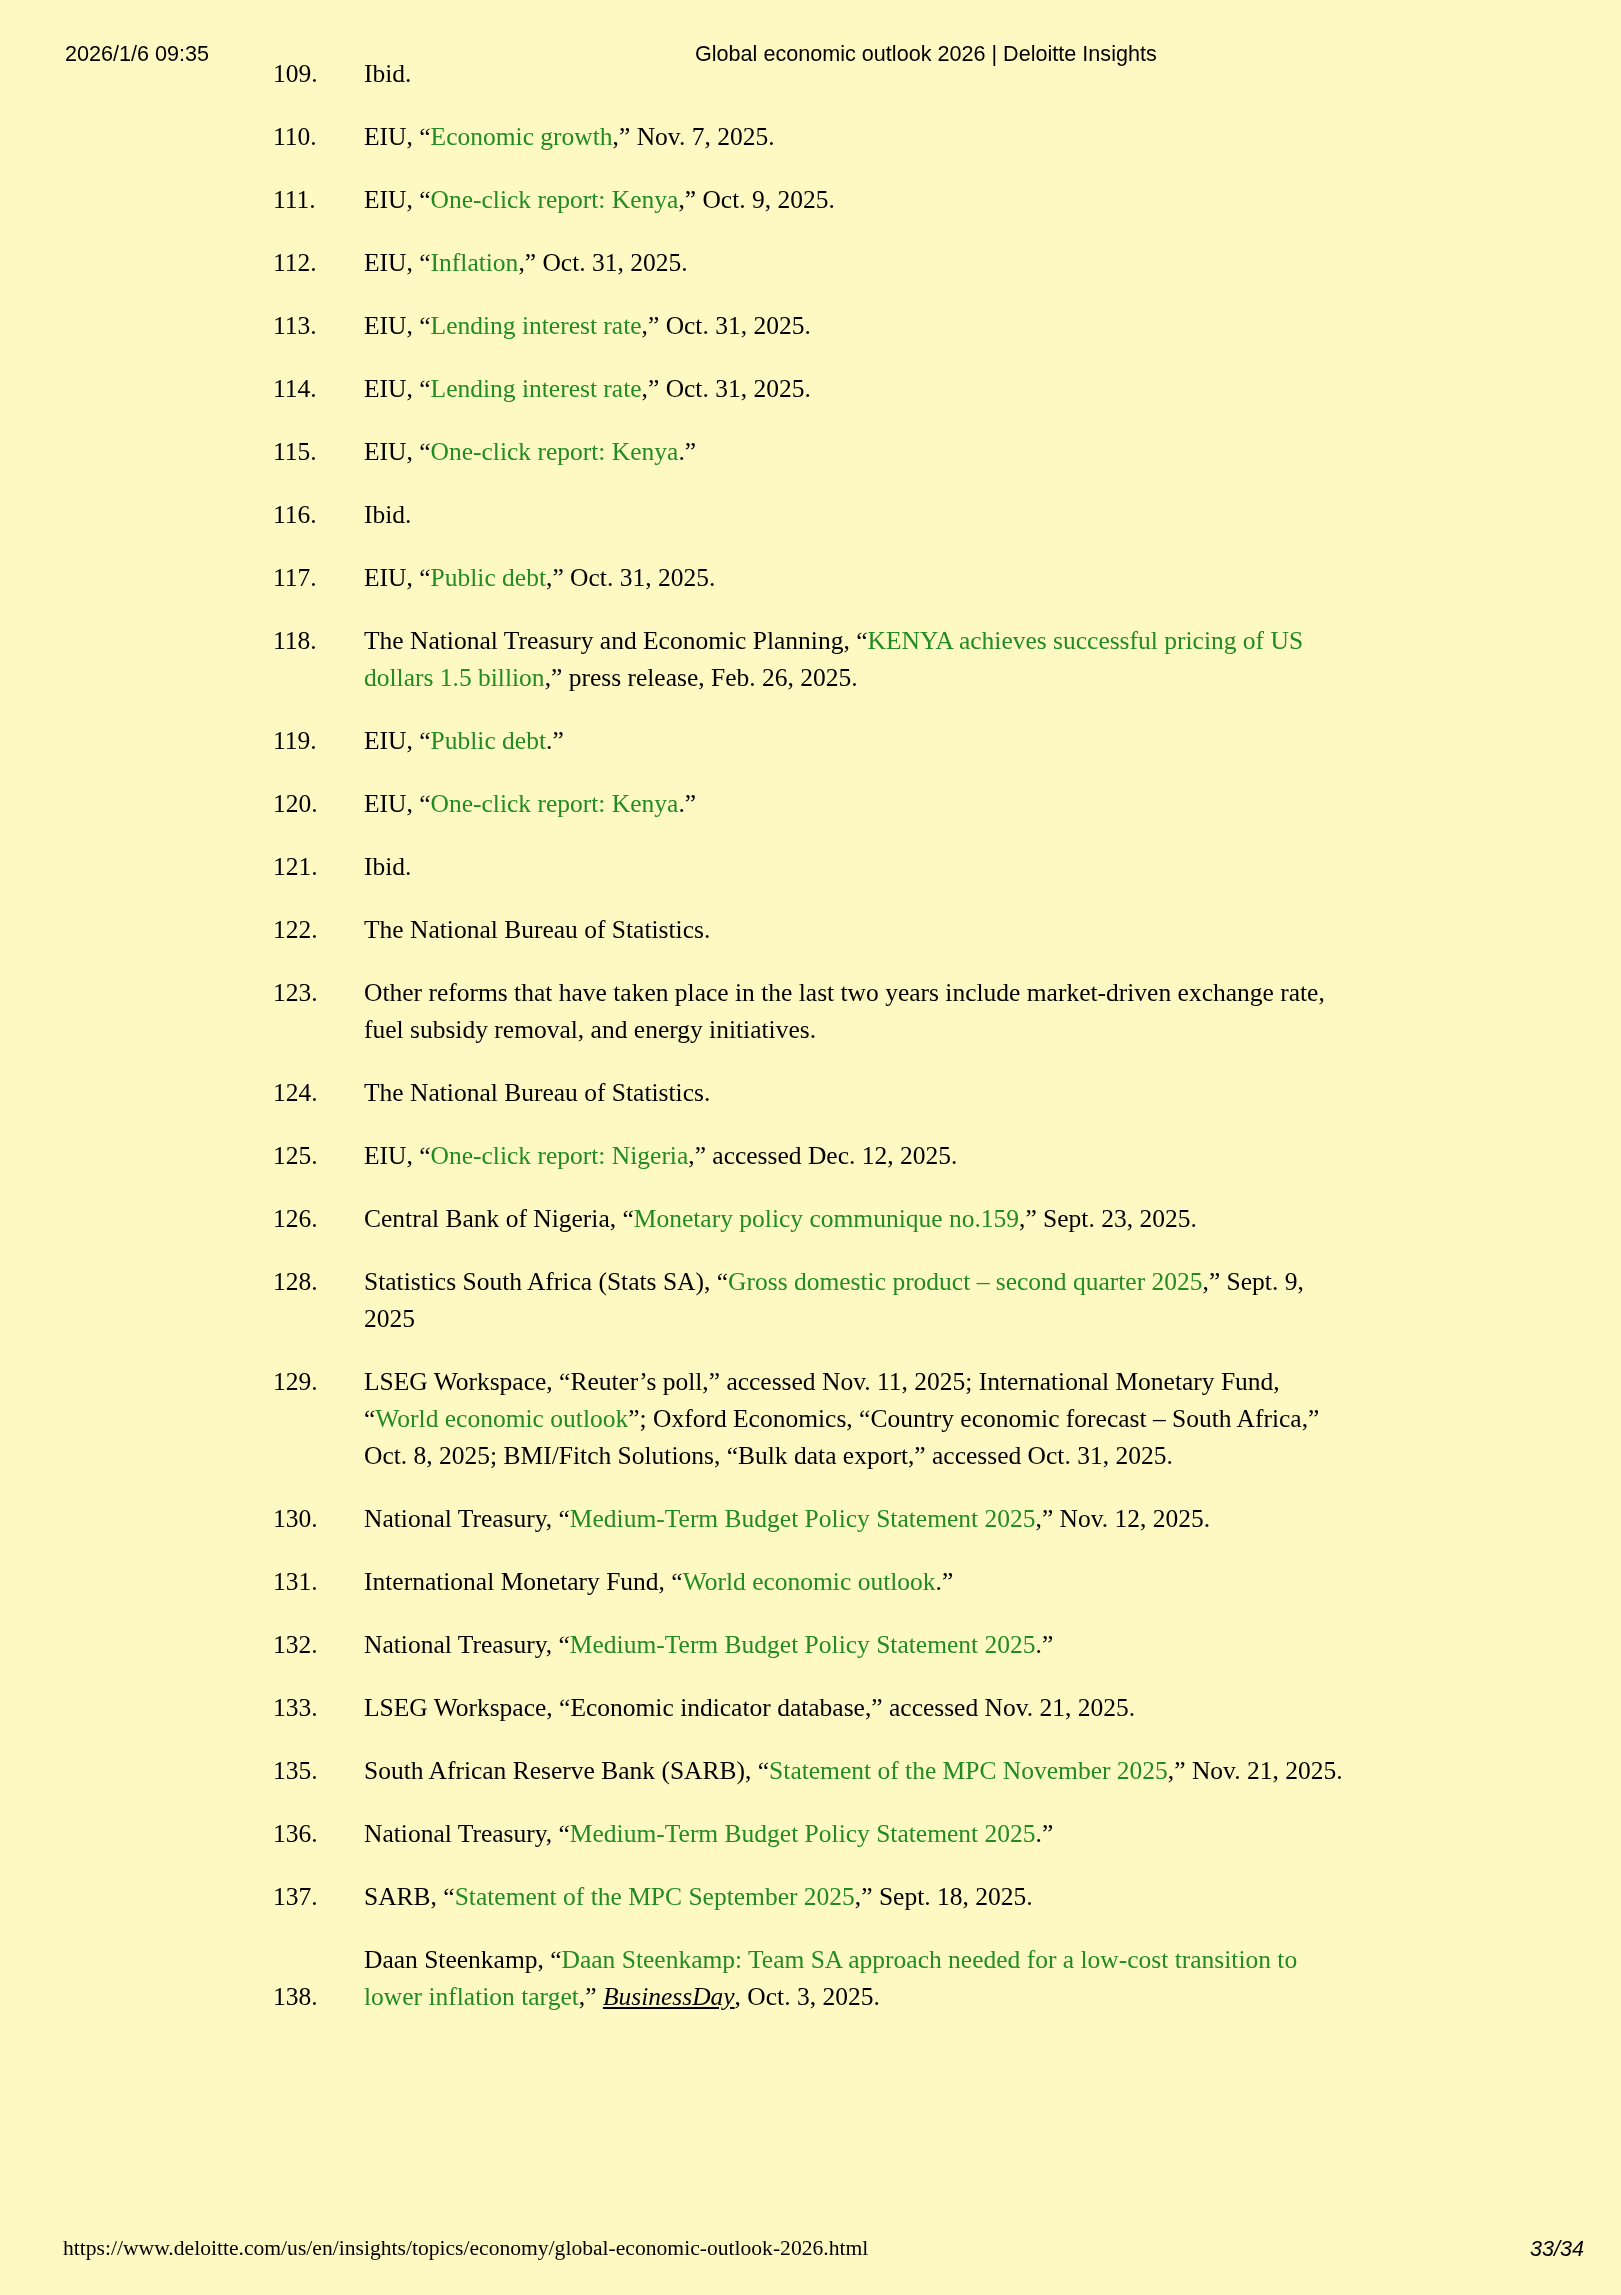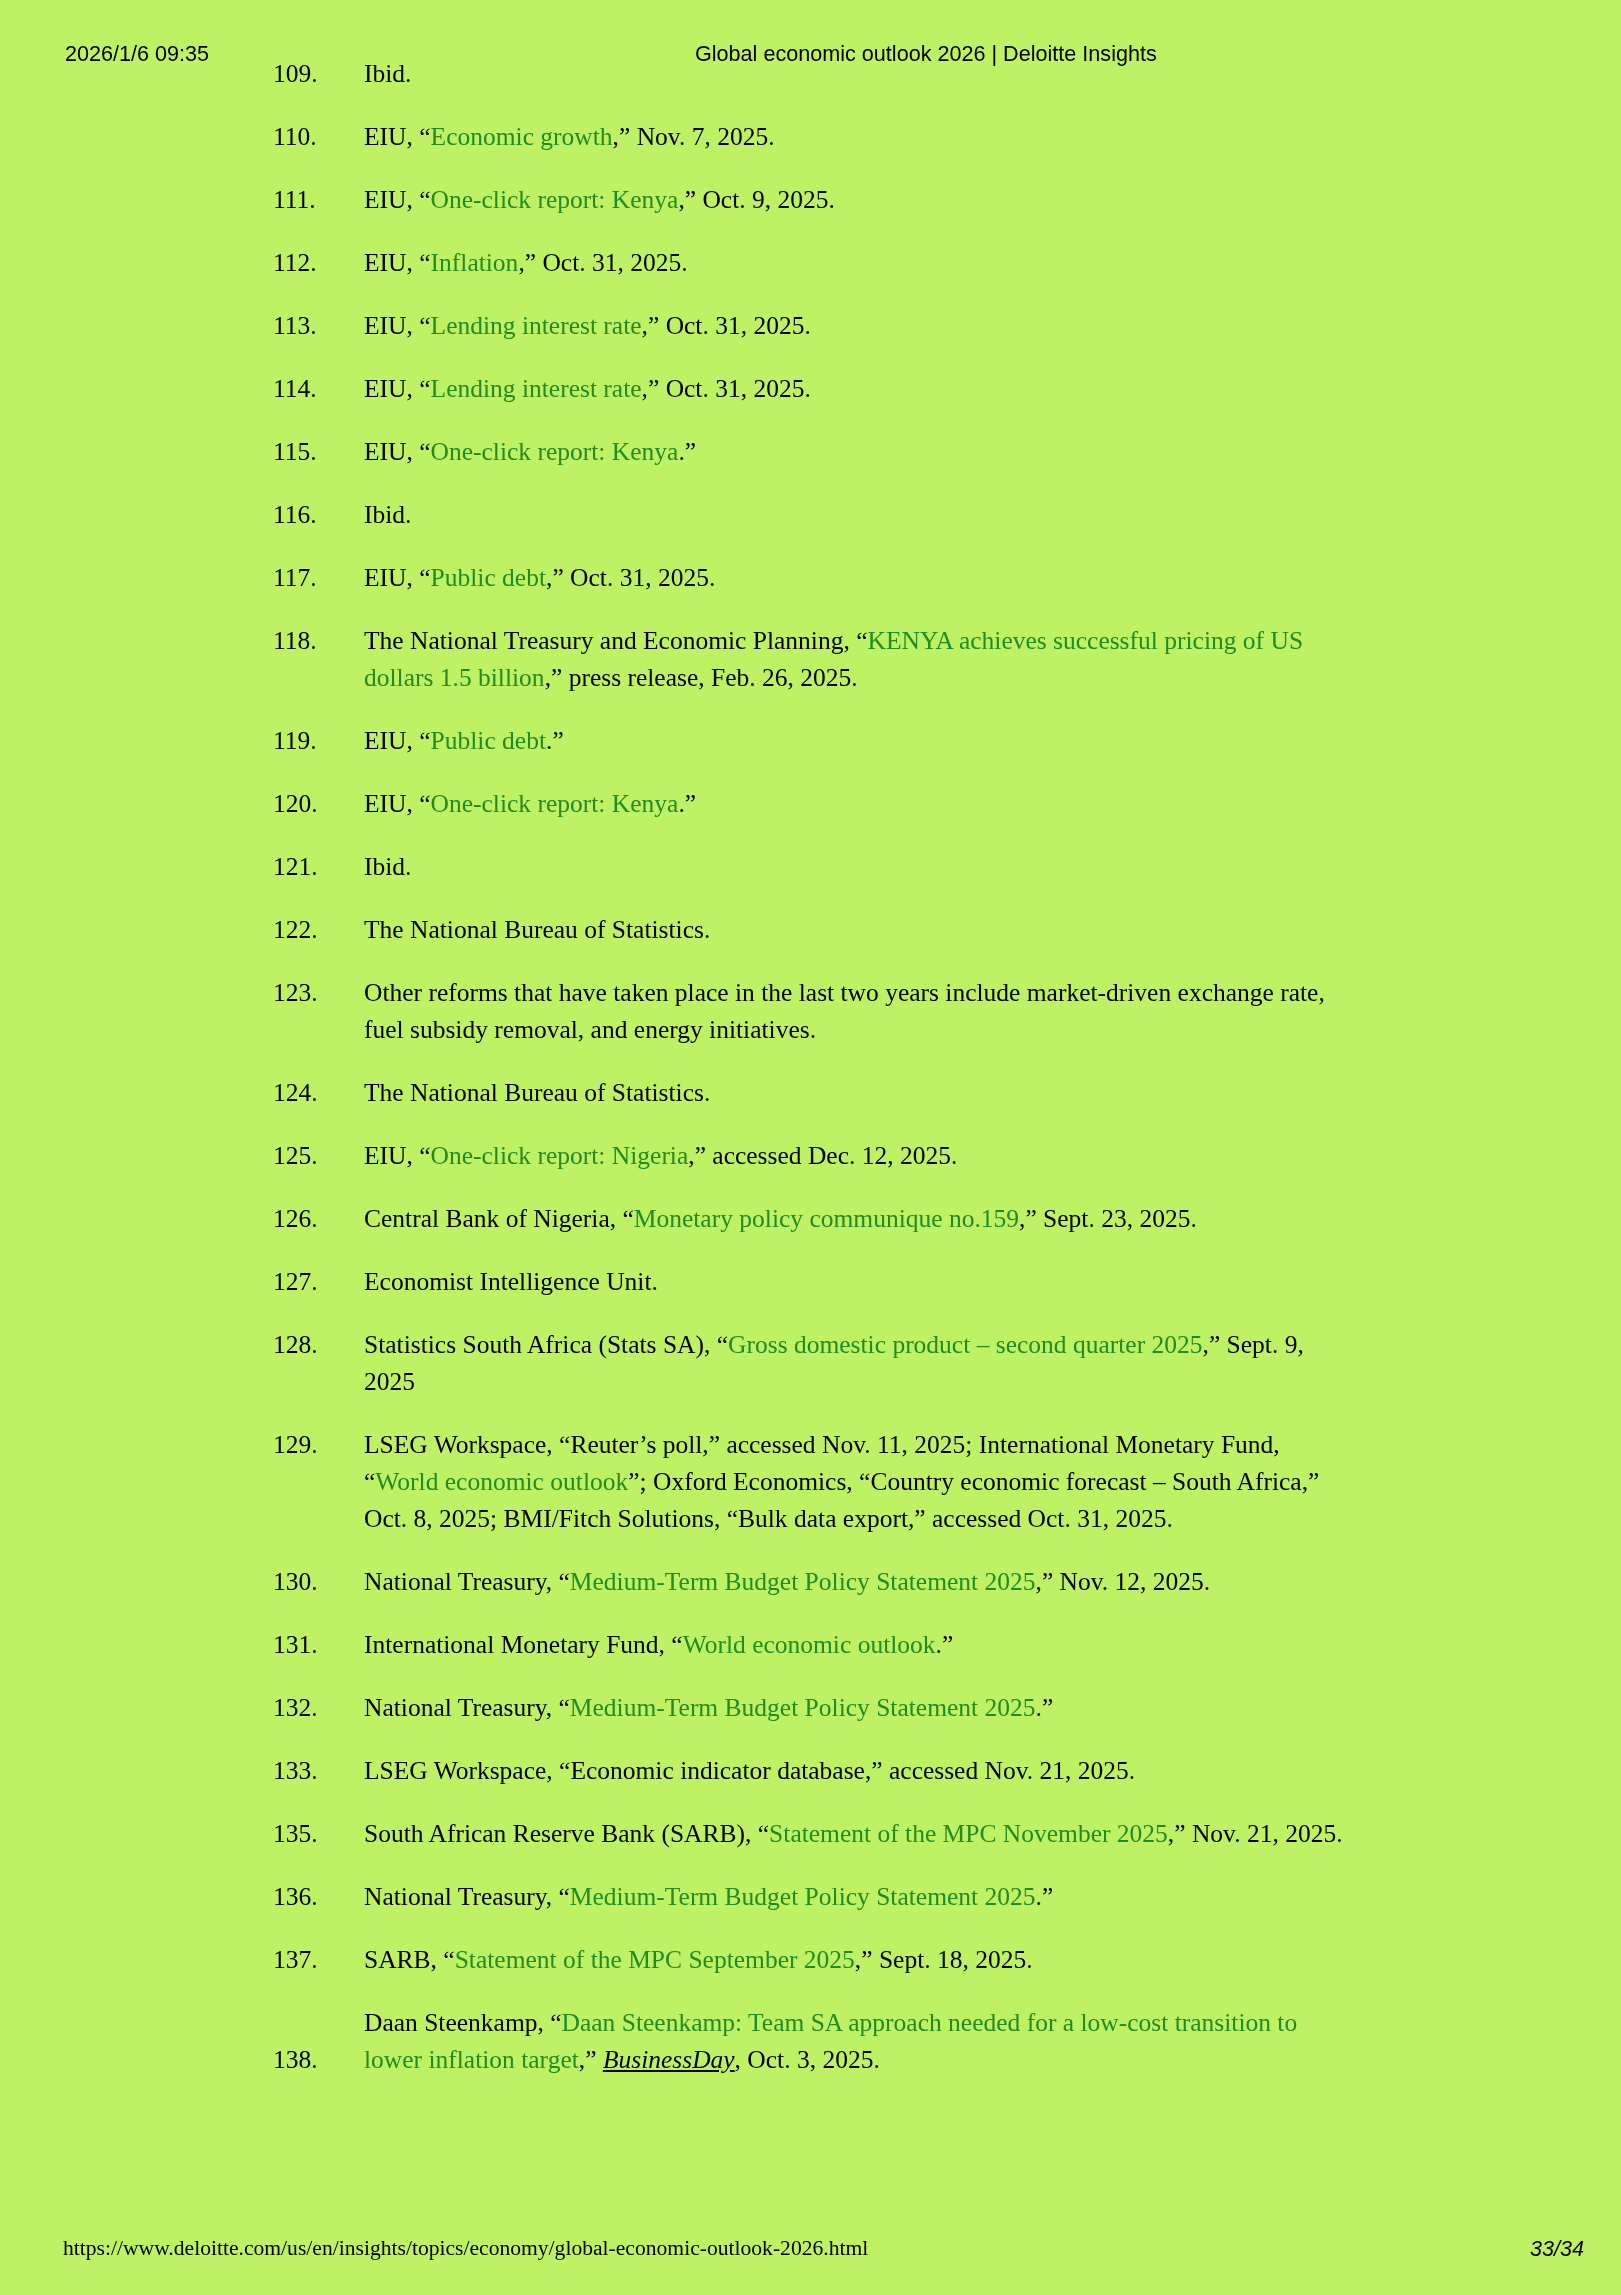--- a/index.html
+++ b/index.html
@@ -4,21 +4,21 @@
 <style>
   html, body {
     margin: 0;
     padding: 0;
     background: #ffffff;
   }
   .page {
     position: relative;
     width: 1622px;
     height: 2295px;
-    background: #bef264;
+    background: #fef9c3;
     color: #000000;
     font-family: "Liberation Serif", serif;
     overflow: hidden;
   }
   .hf {
     position: absolute;
     font-family: "Liberation Sans", sans-serif;
     font-size: 21.6px;
     line-height: 1.2;
     color: #000000;
@@ -138,24 +138,20 @@
       </li>
       <li class="endnote">
         <span class="num">125.</span>
         <span class="content"><span class="txt">EIU, “</span><span class="link">One-click report: Nigeria</span><span class="txt">,” accessed Dec. 12, 2025.</span></span>
       </li>
       <li class="endnote">
         <span class="num">126.</span>
         <span class="content"><span class="txt">Central Bank of Nigeria, “</span><span class="link">Monetary policy communique no.159</span><span class="txt">,” Sept. 23, 2025.</span></span>
       </li>
       <li class="endnote">
-        <span class="num">127.</span>
-        <span class="content"><span class="txt">Economist Intelligence Unit.</span></span>
-      </li>
-      <li class="endnote">
         <span class="num">128.</span>
         <span class="content"><span class="txt">Statistics South Africa (Stats SA), “</span><span class="link">Gross domestic product – second quarter 2025</span><span class="txt">,” Sept. 9,</span><br><span class="txt">2025</span></span>
       </li>
       <li class="endnote">
         <span class="num">129.</span>
         <span class="content"><span class="txt">LSEG Workspace, “Reuter’s poll,” accessed Nov. 11, 2025; International Monetary Fund,</span><br><span class="txt">“</span><span class="link">World economic outlook</span><span class="txt">”; Oxford Economics, “Country economic forecast – South Africa,”</span><br><span class="txt">Oct. 8, 2025; BMI/Fitch Solutions, “Bulk data export,” accessed Oct. 31, 2025.</span></span>
       </li>
       <li class="endnote">
         <span class="num">130.</span>
         <span class="content"><span class="txt">National Treasury, “</span><span class="link">Medium-Term Budget Policy Statement 2025</span><span class="txt">,” Nov. 12, 2025.</span></span>

